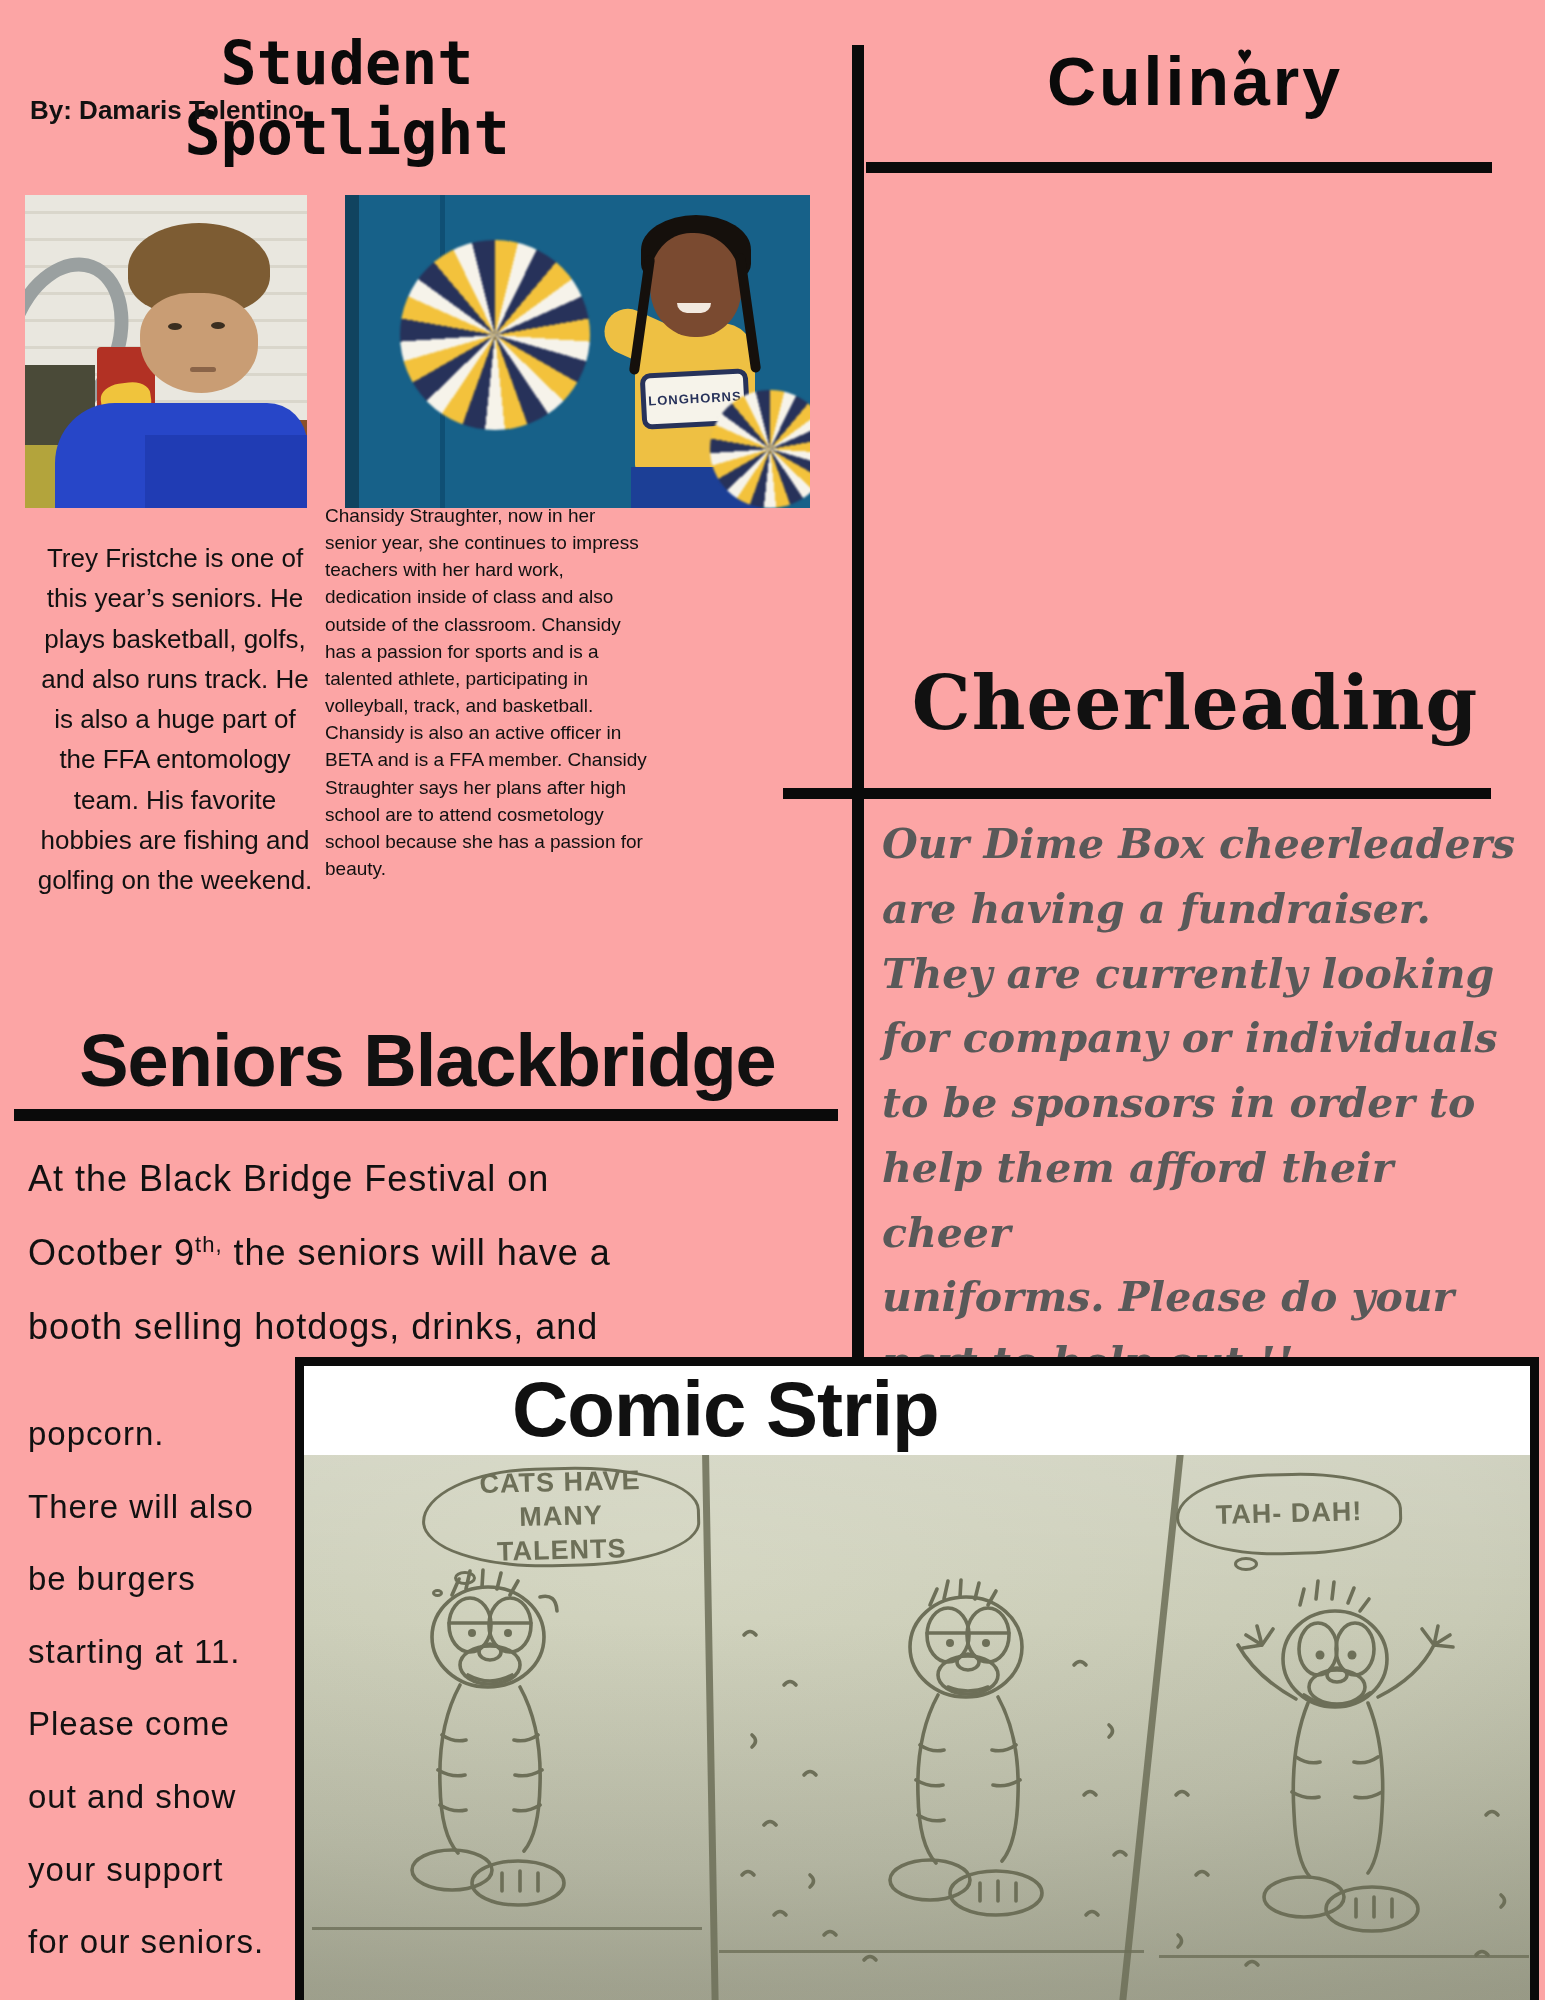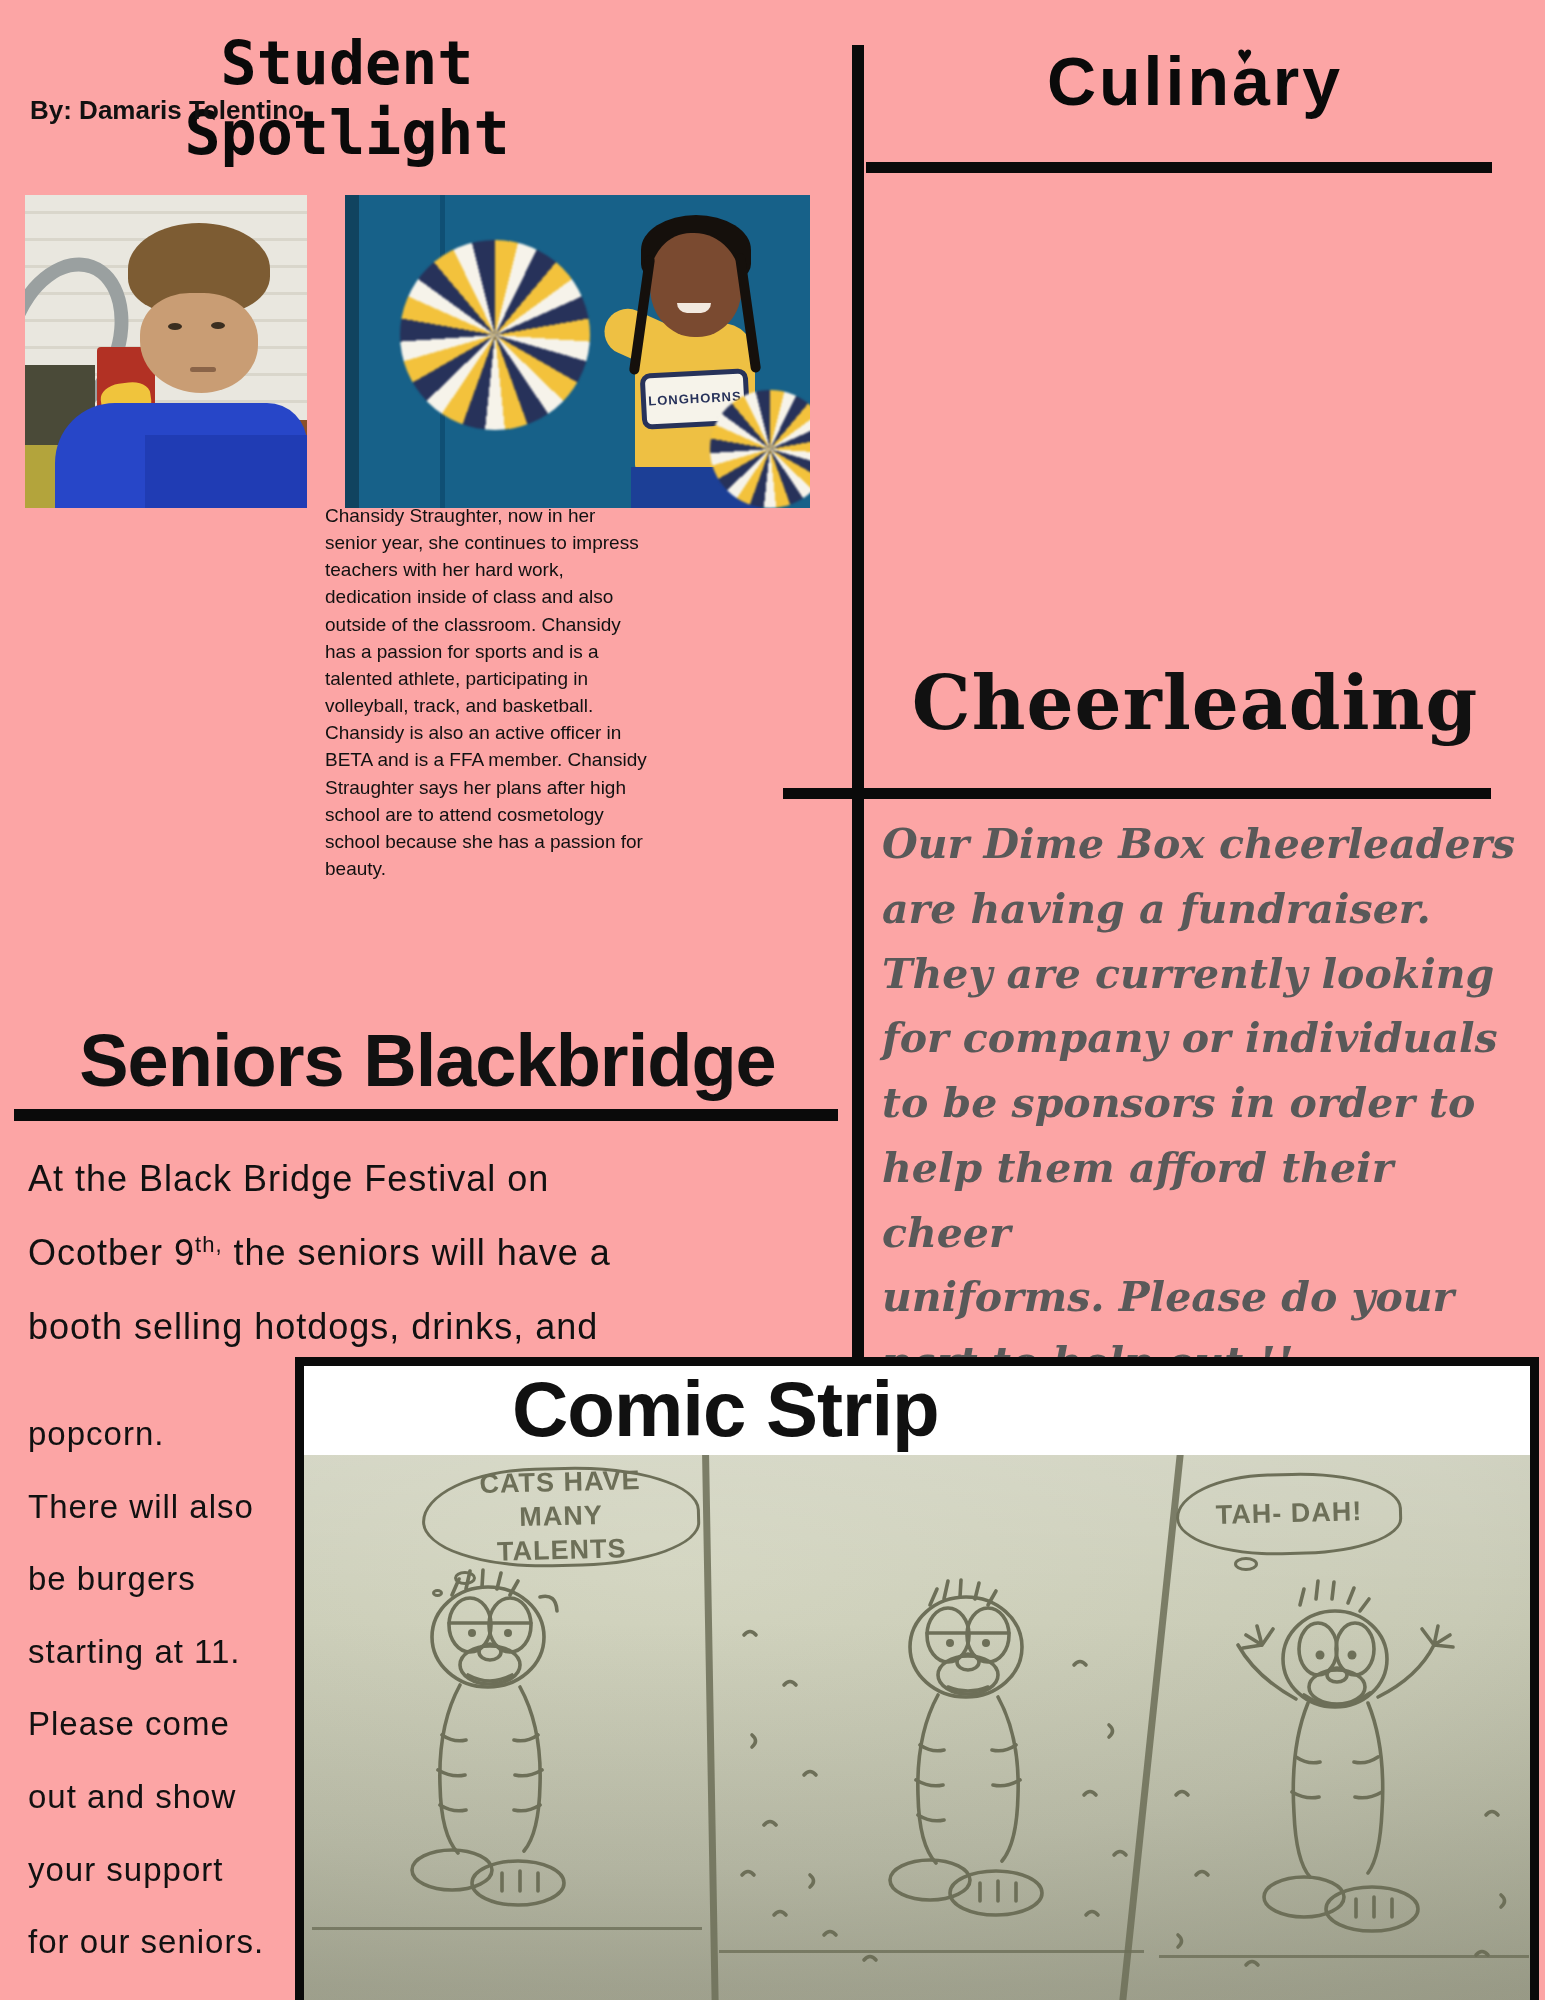--- a/index.html
+++ b/index.html
@@ -169,20 +169,29 @@
     <div class="abs girl-skirt"></div>
     <div class="abs jersey">LONGHORNS</div>
     <div class="abs girl-hair"></div>
     <div class="abs girl-head"></div>
     <div class="abs braid" style="left:292px;top:60px;transform:rotate(8deg);"></div>
     <div class="abs braid" style="left:398px;top:58px;transform:rotate(-8deg);"></div>
     <div class="abs girl-smile"></div>
     <div class="abs pom pom-small"></div>
   </div>
 
+  <div class="abs trey-text">Trey Fristche is one of
+this year’s seniors. He
+plays basketball, golfs,
+and also runs track. He
+is also a huge part  of
+the FFA entomology
+team. His favorite
+hobbies are fishing and
+golfing on the weekend.</div>
   <div class="abs caption">Chansidy Straughter, now in her
 senior year, she continues to impress
 teachers with her hard work,
 dedication inside of class and also
 outside of the classroom. Chansidy
 has a passion for sports and is a
 talented athlete, participating in
 volleyball, track, and basketball.
 Chansidy is also an active officer in
 BETA and is a FFA member. Chansidy

